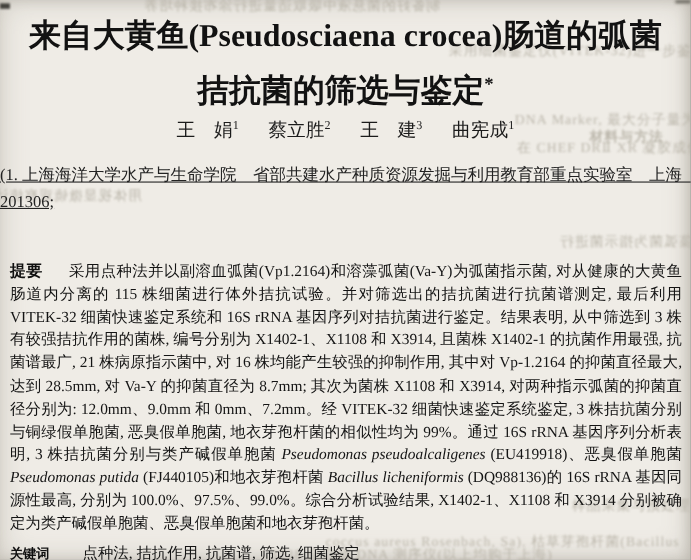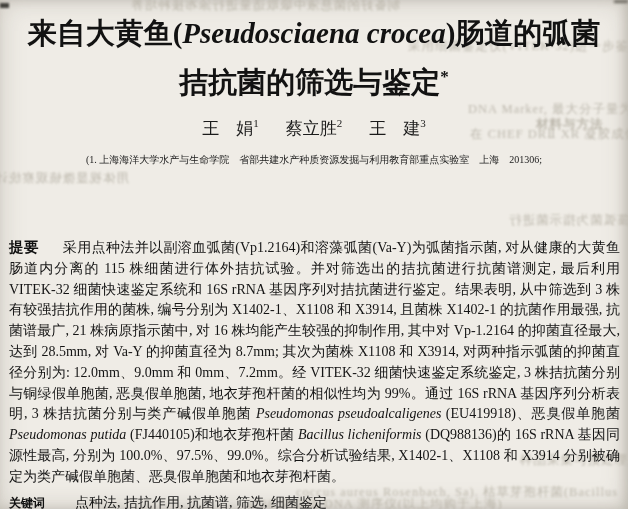--- a/index.html
+++ b/index.html
@@ -25,31 +25,31 @@
   .n7{left:296px;top:484px;font-size:11.5px;}
   .n8{left:246px;top:496px;font-size:11.5px;}
   .n9{left:520px;top:452px;font-size:11.5px;}
   .mark-tl{position:absolute;left:0;top:3px;width:9px;height:5px;background:#43413c;filter:blur(1px);}
   .mark-tr{position:absolute;right:0;top:0;width:14px;height:3px;background:#6d6a62;filter:blur(1.4px);}
   
   .title{
     position:absolute;top:12px;left:0;width:100%;text-align:center;
     font-weight:bold;font-size:29px;line-height:43px;color:#121212;
   }
-  .title .lat{font-style:italic;letter-spacing:0;}
+  .title .lat{letter-spacing:0;}
   .title sup{font-size:17px;vertical-align:10px;}
   .authors{
-    position:absolute;top:117px;left:0;width:100%;
+    position:absolute;top:107px;left:0;width:100%;
     display:flex;justify-content:center;gap:27px;
     font-size:17px;color:#1b1b1b;
   }
   .authors sup{font-size:11px;vertical-align:7px;letter-spacing:0;}
   .affils{
-    position:absolute;top:148px;left:0;width:100%;text-align:center;
-    font-size:10px;line-height:24px;color:#222;
+    position:absolute;top:148px;left:0;width:100%;
+    font-size:15px;line-height:24px;color:#222;text-decoration:underline;
   }
   .bodytext{
     position:absolute;top:205px;left:9px;right:8px;
     font-size:14px;line-height:20.8px;color:#141414;
   }
   .abstract{text-align:justify;margin-top:32px;}
   .lbl{
     font-weight:bold;
     font-family:"Liberation Sans","DejaVu Sans",sans-serif;
     color:#101010;
@@ -83,20 +83,21 @@
 
   <div class="title">
     <div><span>来自大黄鱼(</span><span class="lat">Pseudosciaena crocea</span><span>)肠道的弧菌</span></div>
     <div><span>拮抗菌的筛选与鉴定</span><sup>*</sup></div>
   </div>
 
   <div class="authors">
     <span><span>王　娟</span><sup>1</sup></span>
     <span><span>蔡立胜</span><sup>2</sup></span>
     <span><span>王　建</span><sup>3</sup></span>
+    <span><span>曲宪成</span><sup>1</sup></span>
   </div>
 
   <div class="affils">
     <div>(1. 上海海洋大学水产与生命学院　省部共建水产种质资源发掘与利用教育部重点实验室　上海　201306;</div>
   </div>
 
   <div class="bodytext">
     <div class="abstract"><span class="lbl">提要</span><span>采用点种法并以副溶血弧菌(Vp1.2164)和溶藻弧菌(Va-Y)为弧菌指示菌, 对从健康的大黄鱼肠道内分离的 115 株细菌进行体外拮抗试验。并对筛选出的拮抗菌进行抗菌谱测定, 最后利用 VITEK-32 细菌快速鉴定系统和 16S rRNA 基因序列对拮抗菌进行鉴定。结果表明, 从中筛选到 3 株有较强拮抗作用的菌株, 编号分别为 X1402-1、X1108 和 X3914, 且菌株 X1402-1 的抗菌作用最强, 抗菌谱最广, 21 株病原指示菌中, 对 16 株均能产生较强的抑制作用, 其中对 Vp-1.2164 的抑菌直径最大, 达到 28.5mm, 对 Va-Y 的抑菌直径为 8.7mm; 其次为菌株 X1108 和 X3914, 对两种指示弧菌的抑菌直径分别为: 12.0mm、9.0mm 和 0mm、7.2mm。经 VITEK-32 细菌快速鉴定系统鉴定, 3 株拮抗菌分别与铜绿假单胞菌, 恶臭假单胞菌, 地衣芽孢杆菌的相似性均为 99%。通过 16S rRNA 基因序列分析表明, 3 株拮抗菌分别与类产碱假单胞菌 </span><span class="lat-i">Pseudomonas pseudoalcaligenes</span><span> (EU419918)、恶臭假单胞菌 </span><span class="lat-i">Pseudomonas putida</span><span> (FJ440105)和地衣芽孢杆菌 </span><span class="lat-i">Bacillus licheniformis</span><span> (DQ988136)的 16S rRNA 基因同源性最高, 分别为 100.0%、97.5%、99.0%。综合分析试验结果, X1402-1、X1108 和 X3914 分别被确定为类产碱假单胞菌、恶臭假单胞菌和地衣芽孢杆菌。</span></div>
 
     <div class="kwline"><span class="lbl">关键词</span><span>点种法, 拮抗作用, 抗菌谱, 筛选, 细菌鉴定</span></div>

